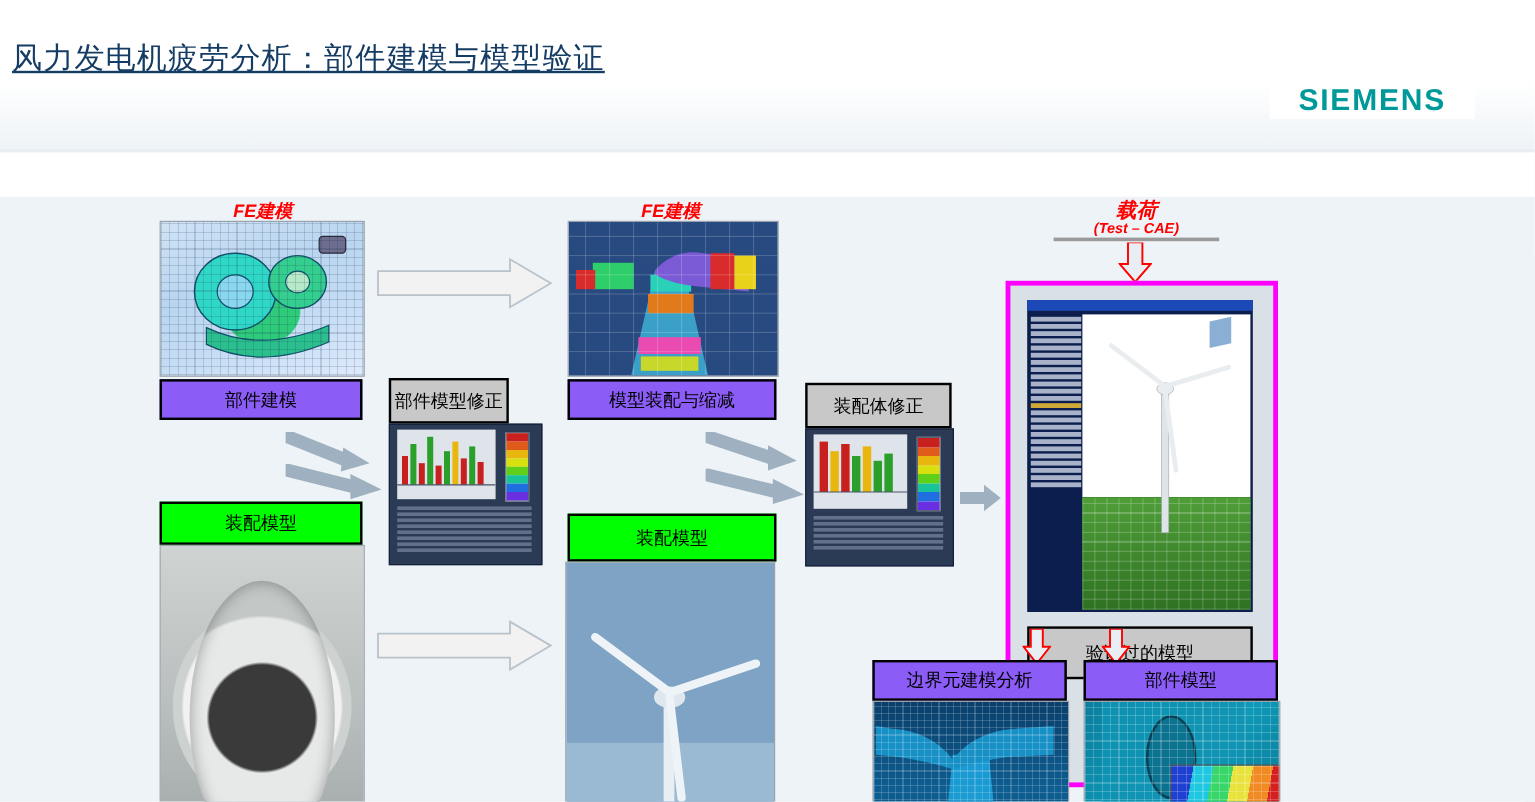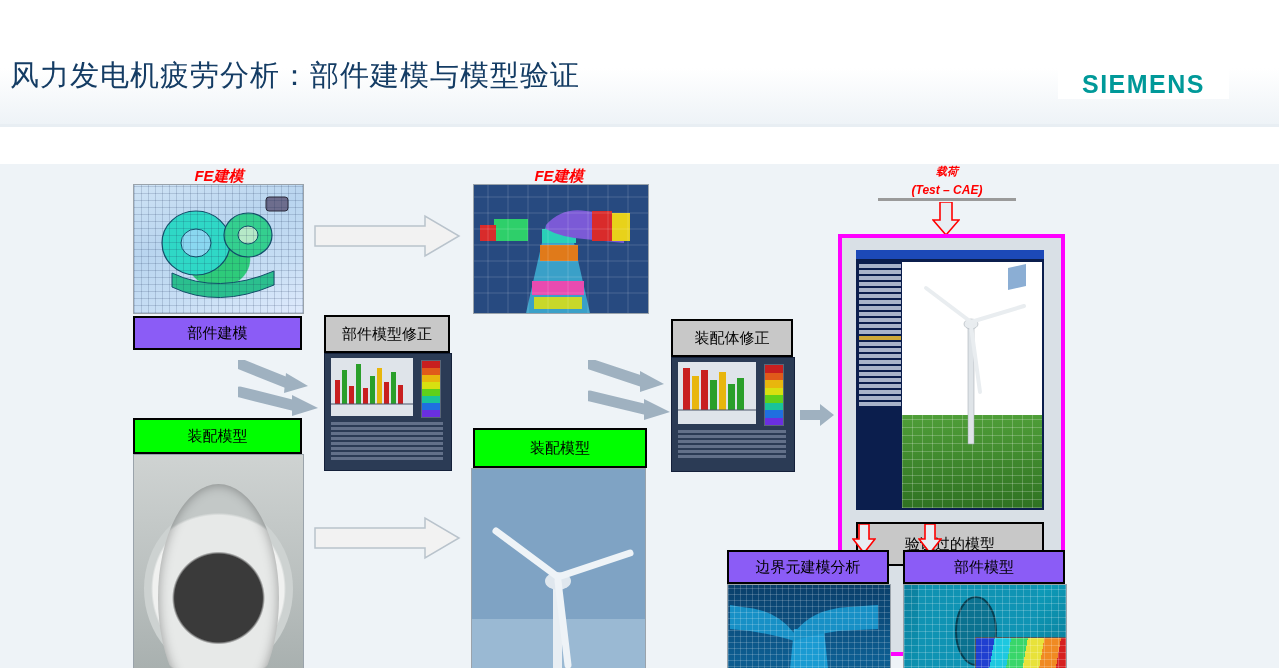--- a/index.html
+++ b/index.html
@@ -11,23 +11,24 @@
     position:relative;
   }
   #root{position:absolute;inset:0;}
 
   
   .header{
     position:absolute;left:0;top:0;width:1279px;height:124px;
     background:linear-gradient(180deg,#ffffff 0%,#ffffff 55%,#eef3f7 100%);
   }
   .header-title{
-    position:absolute;left:10px;top:56px;
-    font-size:29px;color:#143c64;letter-spacing:1px;
+    position:absolute;left:10px;top:32px;
+    font-size:25px;color:#143c64;letter-spacing:1px;
     white-space:nowrap;
+    text-decoration:underline;
   }
   .siemens-logo{
     position:absolute;left:1058px;top:33px;width:171px;height:66px;
     background:#ffffff;display:flex;align-items:flex-end;justify-content:center;
   }
   .siemens-logo span{
     color:#009999;font-size:25px;font-weight:bold;letter-spacing:1.5px;
     font-family:"Liberation Sans", sans-serif;
   }
   .header-rule{
@@ -178,21 +179,21 @@
   <div class="header-rule"></div>
 
   <div class="canvas">
 
     <div class="redtitle" style="left:152px;top:3px;width:134px;">FE建模</div>
     <div class="underline" style="left:148px;top:22px;width:146px;"></div>
 
     <div class="redtitle" style="left:492px;top:3px;width:134px;">FE建模</div>
     <div class="underline" style="left:498px;top:22px;width:142px;"></div>
 
-    <div class="redtitle" style="left:880px;top:0px;width:134px;font-size:11px;">载荷</div>
+    <div class="redtitle" style="left:880px;top:0px;width:134px;font-size:17px;">载荷</div>
     <div class="redtitle small" style="left:880px;top:19px;width:134px;">(Test – CAE)</div>
     <div class="underline" style="left:878px;top:34px;width:138px;"></div>
 
     <div class="thumb fe-gearbox border" style="left:133px;top:20px;width:169px;height:128px;">
       <svg viewBox="0 0 169 128" style="position:absolute;inset:0;width:100%;height:100%;">
         <ellipse cx="62" cy="58" rx="34" ry="32" fill="#2fd8c6" stroke="#12506b" stroke-width="1.2"></ellipse>
         <ellipse cx="62" cy="58" rx="15" ry="14" fill="#8ad7f0" stroke="#12506b" stroke-width="1"></ellipse>
         <ellipse cx="114" cy="50" rx="24" ry="22" fill="#34cf8f" stroke="#12506b" stroke-width="1.2"></ellipse>
         <ellipse cx="114" cy="50" rx="10" ry="9" fill="#b6e9c8" stroke="#12506b" stroke-width="1"></ellipse>
         <path d="M38 88 Q84 110 140 86 L140 100 Q84 124 38 102 Z" fill="#2bbf8e" stroke="#12506b" stroke-width="1"></path>
@@ -219,21 +220,21 @@
       <path d="M48 13 L70 26 L46 33 Z" fill="#9fb1c0"></path>
         </svg>
     </div>
     <div class="arrow" style="left:238px;top:222px;width:84px;height:30px;">
       <svg width="84" height="30">
           <path d="M2 6 L58 20" stroke="#9fb1c0" stroke-width="11" stroke-linecap="round"></path>
       <path d="M54 9 L80 22 L54 30 Z" fill="#9fb1c0"></path>
         </svg>
     </div>
 
-    <div class="lbl grey" style="left:324px;top:151px;width:126px;height:38px;">
+    <div class="lbl grey" style="left:324px;top:151px;width:100px;height:38px;">
       <span>部件模型修正</span>
     </div>
     <div class="chartpanel" style="left:324px;top:189px;width:126px;height:116px;">
       <div class="plot" style="left:6px;top:4px;width:82px;height:58px;">
         <svg viewBox="0 0 82 58" style="width:100%;height:100%;">
           <g>
             <rect x="4" y="22" width="5" height="24" fill="#c81f1f"></rect>
             <rect x="11" y="12" width="5" height="34" fill="#2a9f2a"></rect>
             <rect x="18" y="28" width="5" height="18" fill="#c81f1f"></rect>
             <rect x="25" y="6" width="5" height="40" fill="#2a9f2a"></rect>
@@ -293,20 +294,23 @@
         <rect x="118" y="26" width="20" height="30" fill="#d92b2b"></rect>
         <rect x="138" y="28" width="18" height="28" fill="#e8d21a"></rect>
         <rect x="20" y="34" width="34" height="22" fill="#2ecf6a"></rect>
         <rect x="6" y="40" width="16" height="16" fill="#d92b2b"></rect>
         <g stroke="rgba(255,255,255,.28)" stroke-width=".6">
           <path d="M0 12 H174 M0 28 H174 M0 44 H174 M0 60 H174 M0 76 H174 M0 92 H174 M0 108 H174"></path>
           <path d="M14 0 V128 M34 0 V128 M54 0 V128 M74 0 V128 M94 0 V128 M114 0 V128 M134 0 V128 M154 0 V128"></path>
         </g>
       </svg>
     </div>
+    <div class="lbl yellow" style="left:473px;top:152px;width:174px;height:34px;">
+      <span>模型装配与缩减</span>
+    </div>
 
     <div class="lbl green" style="left:473px;top:264px;width:174px;height:40px;">
       <span>装配模型</span>
     </div>
     <div class="thumb photo-turbine border" style="left:471px;top:304px;width:173px;height:268px;">
       <svg class="turbine-svg" viewBox="0 0 173 268" preserveAspectRatio="none">
         <rect x="0" y="0" width="173" height="268" fill="#7fa3c4"></rect>
         <rect x="0" y="150" width="173" height="118" fill="#9ab9d3"></rect>
         <rect x="81" y="110" width="9" height="158" fill="#e8eef3"></rect>
         <ellipse cx="86" cy="112" rx="13" ry="9" fill="#dfe7ee"></ellipse>

